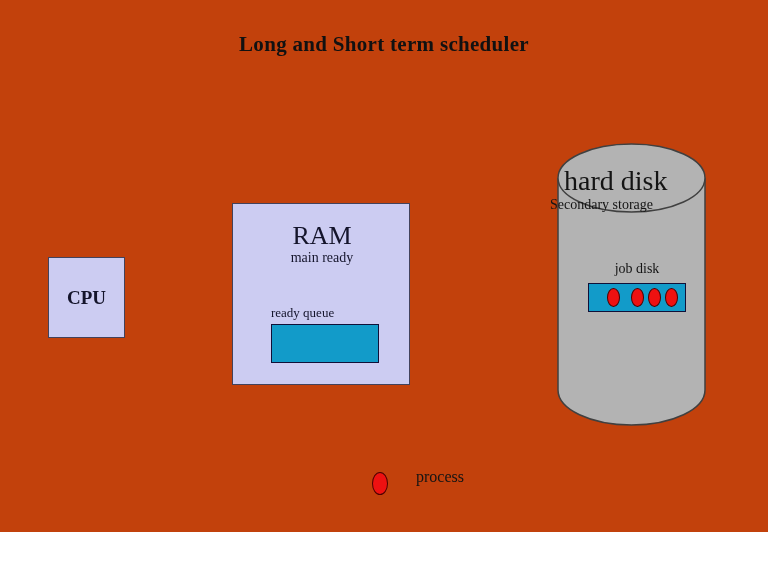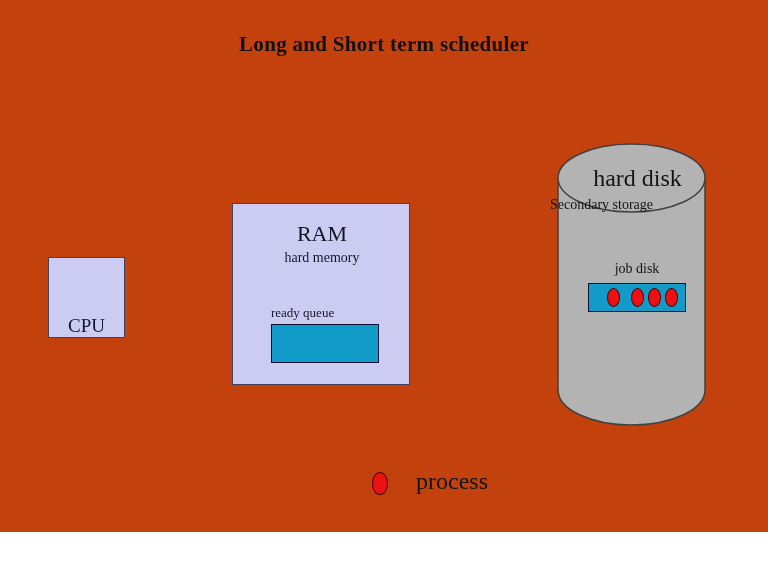--- a/index.html
+++ b/index.html
@@ -25,76 +25,77 @@
   }
 
   
   .mem-box {
     background: var(--memory_fill, #ccccf2);
     border: 1.5px solid var(--memory_border, #42425c);
     box-sizing: border-box;
   }
   .cpu-box {
     left: 48px; top: 257px; width: 77px; height: 81px;
-    display: flex; align-items: flex-end; justify-content: center;
+    display: flex; align-items: center; justify-content: center;
     font-size: 19px;
+    font-weight: bold;
   }
   .ram-box { left: 232px; top: 203px; width: 178px; height: 182px; }
-  .ram-title { left: 0; top: 17px; width: 178px; text-align: center; font-size: 22px; }
+  .ram-title { left: 0; top: 17px; width: 178px; text-align: center; font-size: 26px; }
   .ram-sub   { left: 0; top: 46px; width: 178px; text-align: center; font-size: 14px; }
   .ready-queue-label { left: 38px; top: 101px; width: 108px; text-align: left; font-size: 13px; }
   .queue-rect {
     background: var(--queue_fill, #129bc9);
     border: 1.5px solid var(--queue_border, #101038);
     box-sizing: border-box;
     display: flex; align-items: center;
   }
   .ready-queue-rect { left: 38px; top: 120px; width: 108px; height: 39px; }
 
   
   .disk { left: 550px; top: 138px; width: 170px; height: 300px; }
   .disk svg { position: absolute; left: 0; top: 0; }
   .cyl-body { fill: var(--disk_fill, #b3b3b3); stroke: var(--disk_border, #404040); stroke-width: 1.5; }
   .cyl-top  { fill: var(--disk_fill, #b3b3b3); stroke: var(--disk_border, #404040); stroke-width: 1.5; }
-  .disk-title { left: 14px; top: 27px; width: 147px; text-align: center; font-size: 24px; color: #141414; }
+  .disk-title { left: 14px; top: 27px; width: 147px; text-align: left; font-size: 28px; color: #141414; }
   .disk-sub   { left: 0px;  top: 59px; width: 137px; text-align: left; font-size: 14px; color: #141414; }
   .job-queue-label { left: 38px; top: 123px; width: 98px; text-align: center; font-size: 14px; color: #141414; }
   .job-queue-rect { left: 38px; top: 145px; width: 98px; height: 29px; }
 
   
   .process-oval {
     width: 13px; height: 19px;
     background: var(--process_fill, #ee1111);
     border: 1.5px solid var(--process_border, #4d0000);
     border-radius: 50%;
     box-sizing: border-box;
     flex: 0 0 auto;
   }
   .job-queue-rect .process-oval { margin-left: 4px; }
   .job-queue-rect .process-oval:nth-child(1) { margin-left: 18px; }
   .job-queue-rect .process-oval:nth-child(2) { margin-left: 11px; }
 
   
   .legend-oval { left: 372px; top: 472px; width: 16px; height: 23px; }
-  .legend-label { left: 416px; top: 468px; font-size: 24px; color: #141414; }
+  .legend-label { left: 416px; top: 468px; font-size: 16px; color: #141414; }
 </style>
 </head>
 <body>
 
 <div class="slide">
 
   <div class="abs title">Long and Short term scheduler</div>
 
   <div class="abs mem-box cpu-box">
     <span>CPU</span>
   </div>
 
   <div class="abs mem-box ram-box">
     <div class="abs ram-title">RAM</div>
-    <div class="abs ram-sub">hard memory</div>
+    <div class="abs ram-sub">main ready</div>
     <div class="abs ready-queue-label">ready queue</div>
     <div class="abs queue-rect ready-queue-rect"></div>
   </div>
 
   <div class="abs disk">
     <svg width="170" height="300" viewBox="0 0 170 300">
       <path class="cyl-body" d="M 8 40 L 8 252 A 73.5 35 0 0 0 155 252 L 155 40"></path>
       <ellipse class="cyl-top" cx="81.5" cy="40" rx="73.5" ry="34"></ellipse>
     </svg>
     <div class="abs disk-title">hard disk</div>

